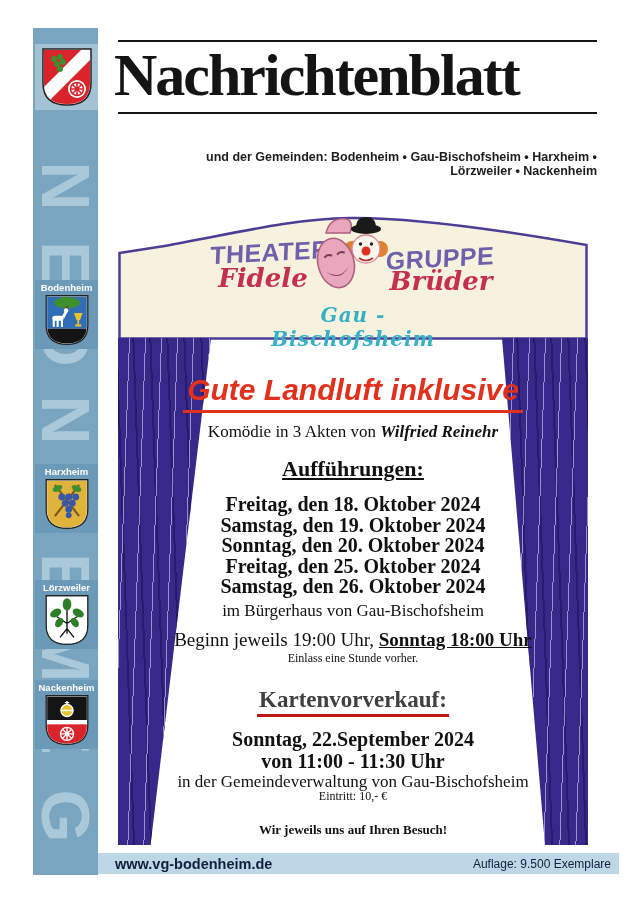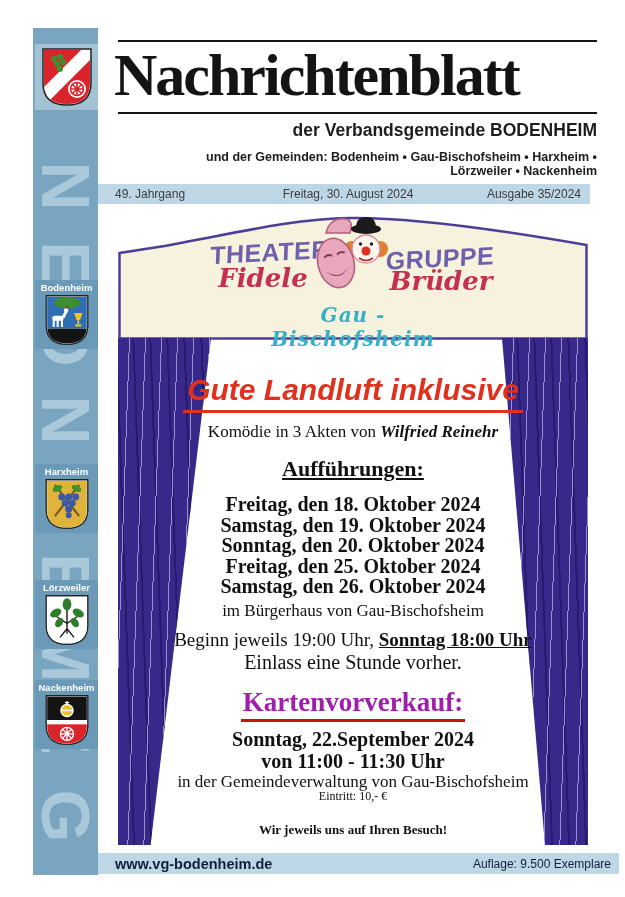--- a/index.html
+++ b/index.html
@@ -96,22 +96,22 @@
     font-size:30px; color:#E1301C; white-space:nowrap;
   }
   .play-title .ul { display:inline-block; border-bottom:3px solid #E1301C; padding:0 4px 3px; }
   .comedy-line { font-size:17px; }
   .comedy-line .author { font-weight:bold; font-style:italic; }
   .perf-head { font-size:22px; font-weight:bold; text-decoration:underline; }
   .perf-dates { font-size:20px; font-weight:bold; line-height:20.5px; }
   .venue { font-size:17px; }
   .begin-line { font-size:19px; }
   .begin-line .sunday { font-weight:bold; text-decoration:underline; }
-  .admission { font-size:20px; }
-  .presale-head { font-size:27px; font-weight:bold; color:#a21caf; }
+  .admission { font-size:12px; }
+  .presale-head { font-size:23px; font-weight:bold; color:#404040; }
   .presale-head .ul { display:inline-block; border-bottom:3px solid #C41414; padding:0 2px 1px; }
   .presale-strong { font-size:20px; font-weight:bold; line-height:21px; }
   .presale-place { font-size:17px; }
   .price { font-size:12px; }
   .limit { font-size:17px; font-weight:bold; text-decoration:underline; }
   .closing { font-size:13px; font-weight:bold; }
 
   
   .footer-bar {
     position:absolute; left:98px; top:853px; width:521px; height:21px;
@@ -273,28 +273,22 @@
           <circle cx="26" cy="46" r="7.5"></circle>
           <path d="M26 38.5 V53.5 M18.5 46 H33.5 M20.8 40.8 L31.2 51.2 M31.2 40.8 L20.8 51.2"></path>
         </g>
       </g>
     </svg>
   </div>
 
   <div class="mast-rule" style="top:40px"></div>
   <div class="mast-title">Nachrichtenblatt</div>
   <div class="mast-rule" style="top:112px"></div>
-  <div class="mast-sub">der Verbandsgemeinde BODENHEIM</div>
   <div class="mast-muni">und der Gemeinden: Bodenheim • Gau-Bischofsheim • Harxheim • Lörzweiler • Nackenheim</div>
 
-  <div class="issue-bar">
-    <span class="ib-left">49. Jahrgang</span>
-    <span class="ib-center">Freitag, 30. August 2024</span>
-    <span class="ib-right">Ausgabe  35/2024</span>
-  </div>
 
   <div class="stage">
 
     <svg class="banner-svg" width="470" height="127" viewBox="0 0 470 127">
       <path d="M1.5 40 L40 34 C110 22 170 6 232 5 C300 4 400 20 468.5 32 L468.5 125.5 L1.5 125.5 Z" fill="#F7F2DE" stroke="#4C3E97" stroke-width="2.5"></path>
     </svg>
 
     <div class="banner-word" style="left:92px;top:25px;width:120px">THEATER</div>
     <div class="banner-word" style="left:262px;top:31px;width:120px">GRUPPE</div>
     <div class="banner-script" style="left:90px;top:50px;width:110px">Fidele</div>

